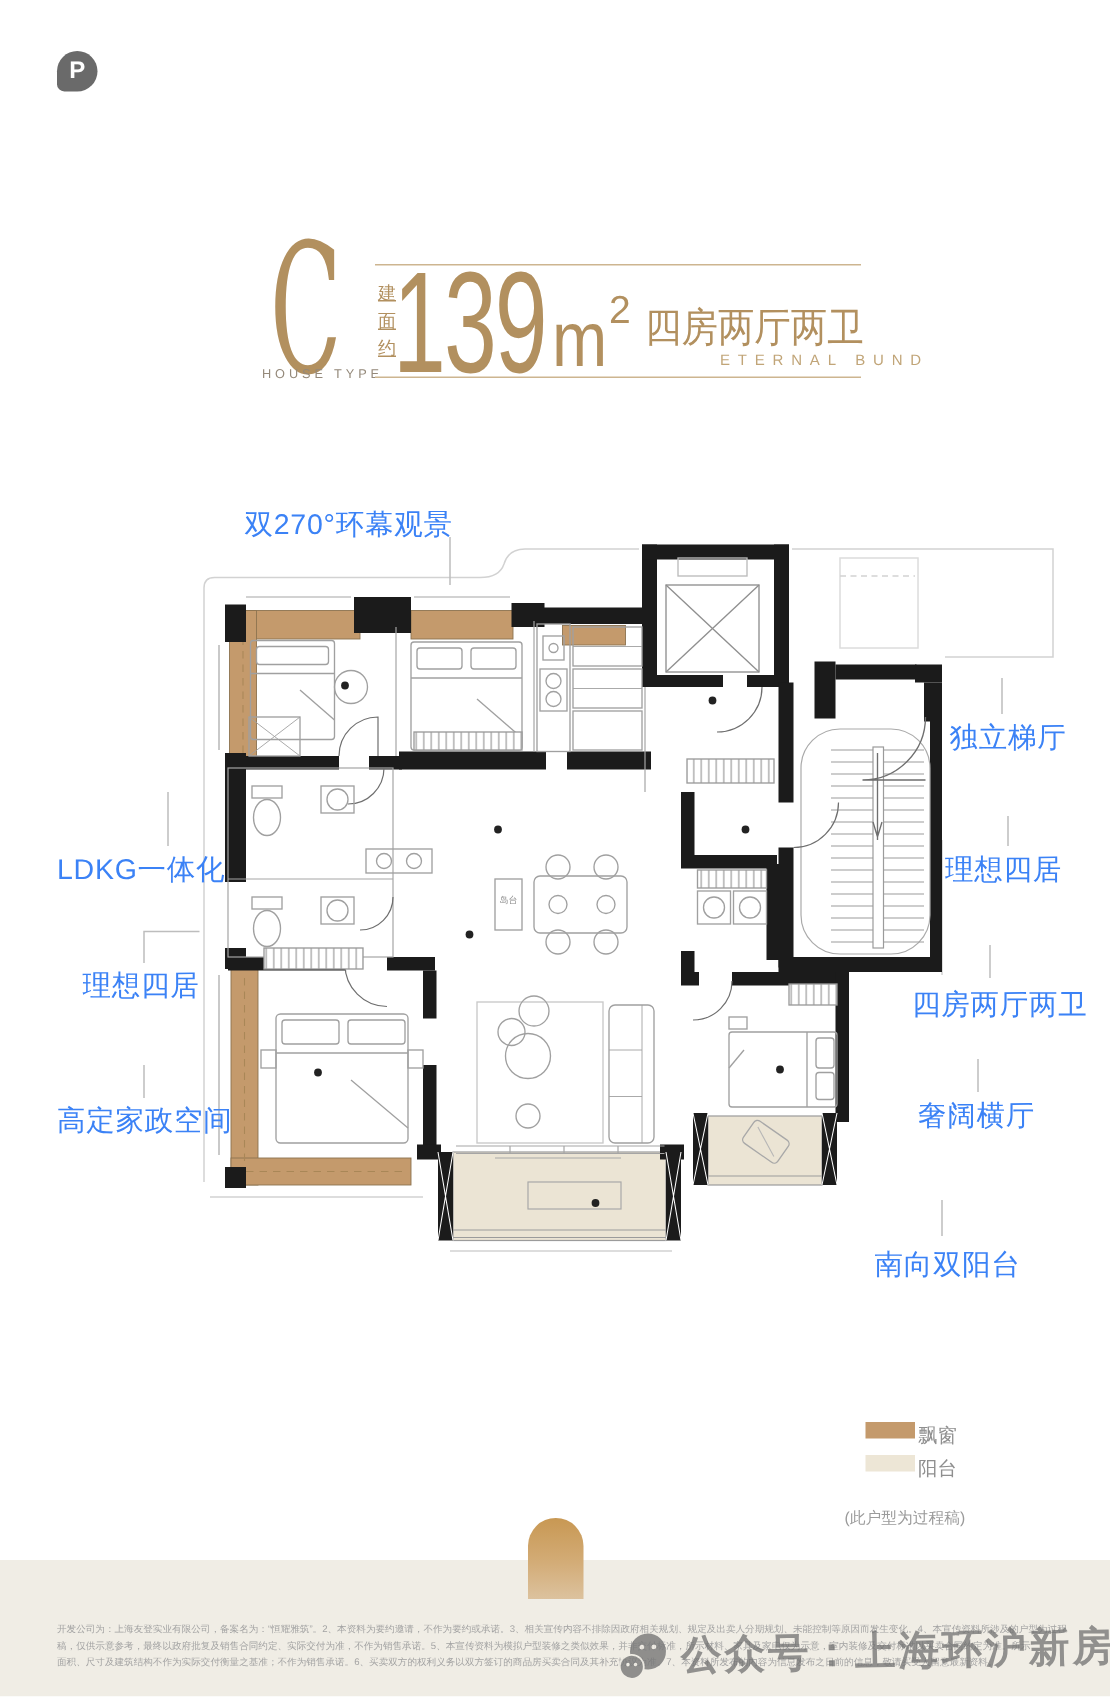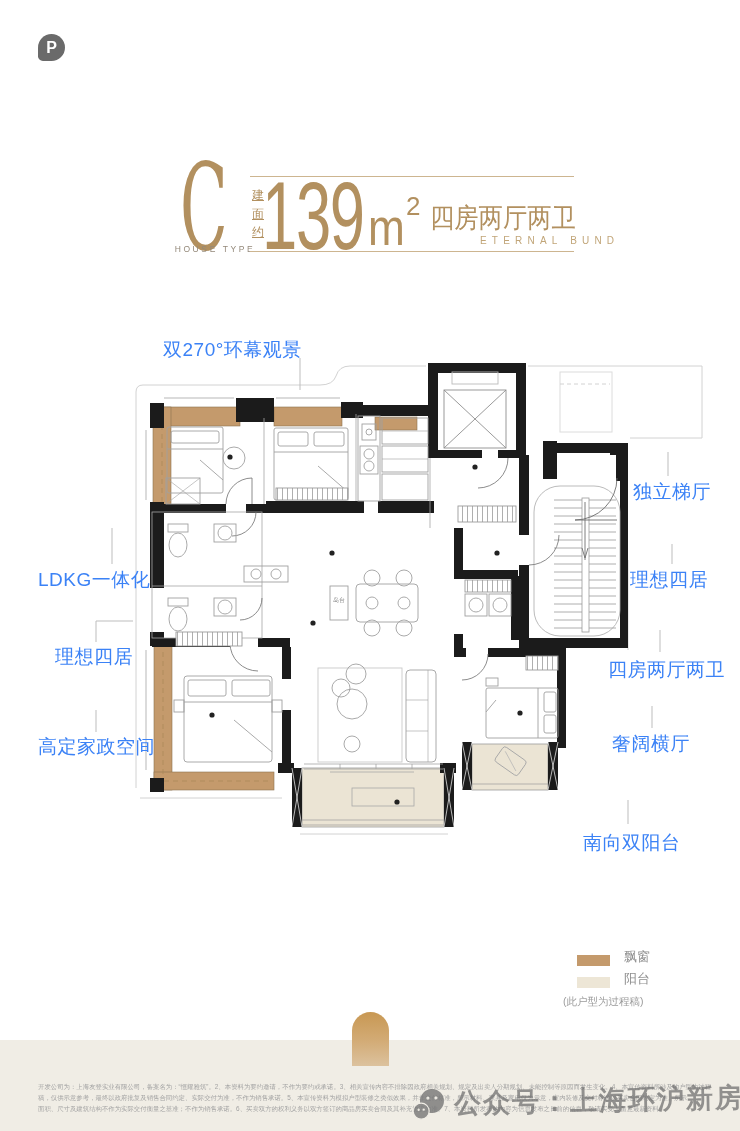--- a/index.html
+++ b/index.html
@@ -29,26 +29,26 @@
   .area-unit{left:368px;top:201px;font-size:52px;line-height:1;transform:scaleX(.85);transform-origin:0 0;}
   .area-exp{left:406px;top:193px;font-size:26px;line-height:1;}
   .layout-text{left:430px;top:200px;font-size:27px;letter-spacing:0px;transform:scaleX(.9);
                transform-origin:0 0;white-space:nowrap;}
   .layout-sub{left:432px;top:235px;font-size:10px;letter-spacing:5.2px;color:#C1A578;white-space:nowrap;margin-left:48px;}
 
   
   .plan-label{font-size:19px;color:#3b82f6;white-space:nowrap;letter-spacing:0.5px;}
 
   
-  .legend-row{display:flex;align-items:flex-end;gap:14px;margin-bottom:4px;}
+  .legend-row{display:flex;align-items:flex-start;gap:2px;margin-bottom:4px;}
   .legend-swatch{width:33px;height:11px;}
   .sw-bay{background:#C49A6C;}
   .sw-balcony{background:#EDE6D6;}
   .legend-label{font-size:13px;color:#8f8f8f;}
-  .legend-note{font-size:10.5px;color:#9b9b9b;margin-top:7px;}
+  .legend-note{font-size:10.5px;color:#9b9b9b;margin-top:17px;}
 
   
   .footer-band{left:0;top:1040px;width:740px;height:91px;background:#F0EDE5;}
   .arch{left:352px;top:1012px;width:37px;height:54px;border-radius:19px 19px 0 0;
         background:linear-gradient(180deg,#C89853 0%,#D3AC77 55%,#DCC29E 100%);}
   .disclaimer{left:38px;top:1083px;width:700px;color:#a3a3a3;}
   .disclaimer p{margin:0 0 3px 0;font-size:6.4px;line-height:1.25;white-space:nowrap;overflow:hidden;}
   .watermark{left:412px;top:1082px;display:flex;align-items:center;gap:6px;
              transform:rotate(-1.2deg);color:rgba(108,108,108,.72);font-weight:bold;
              font-size:27px;letter-spacing:2px;white-space:nowrap;}

